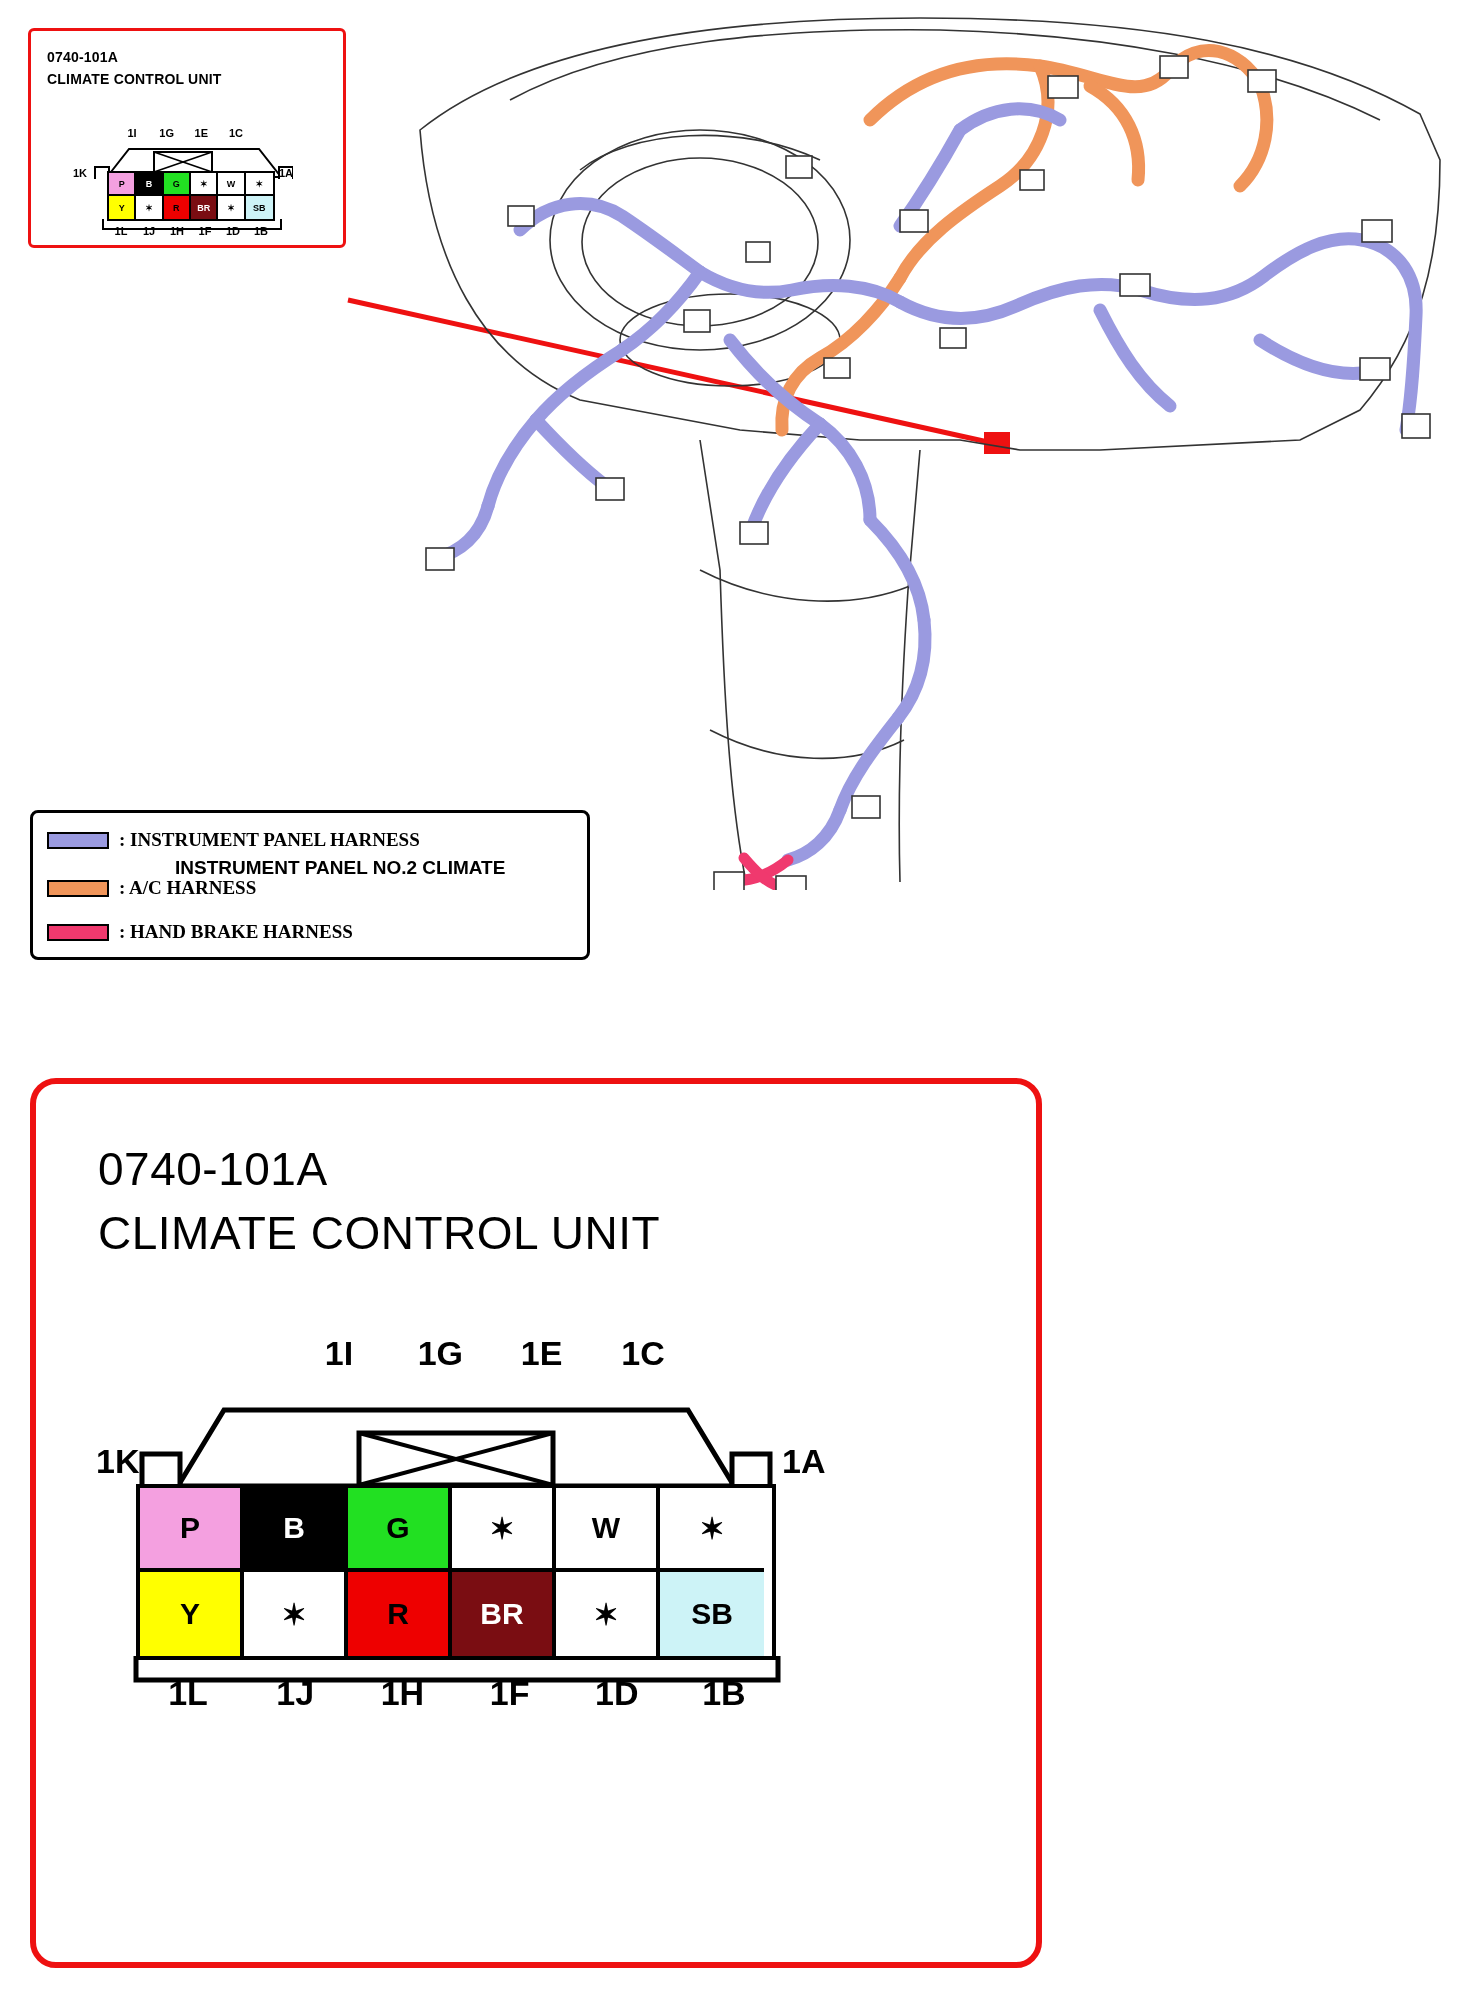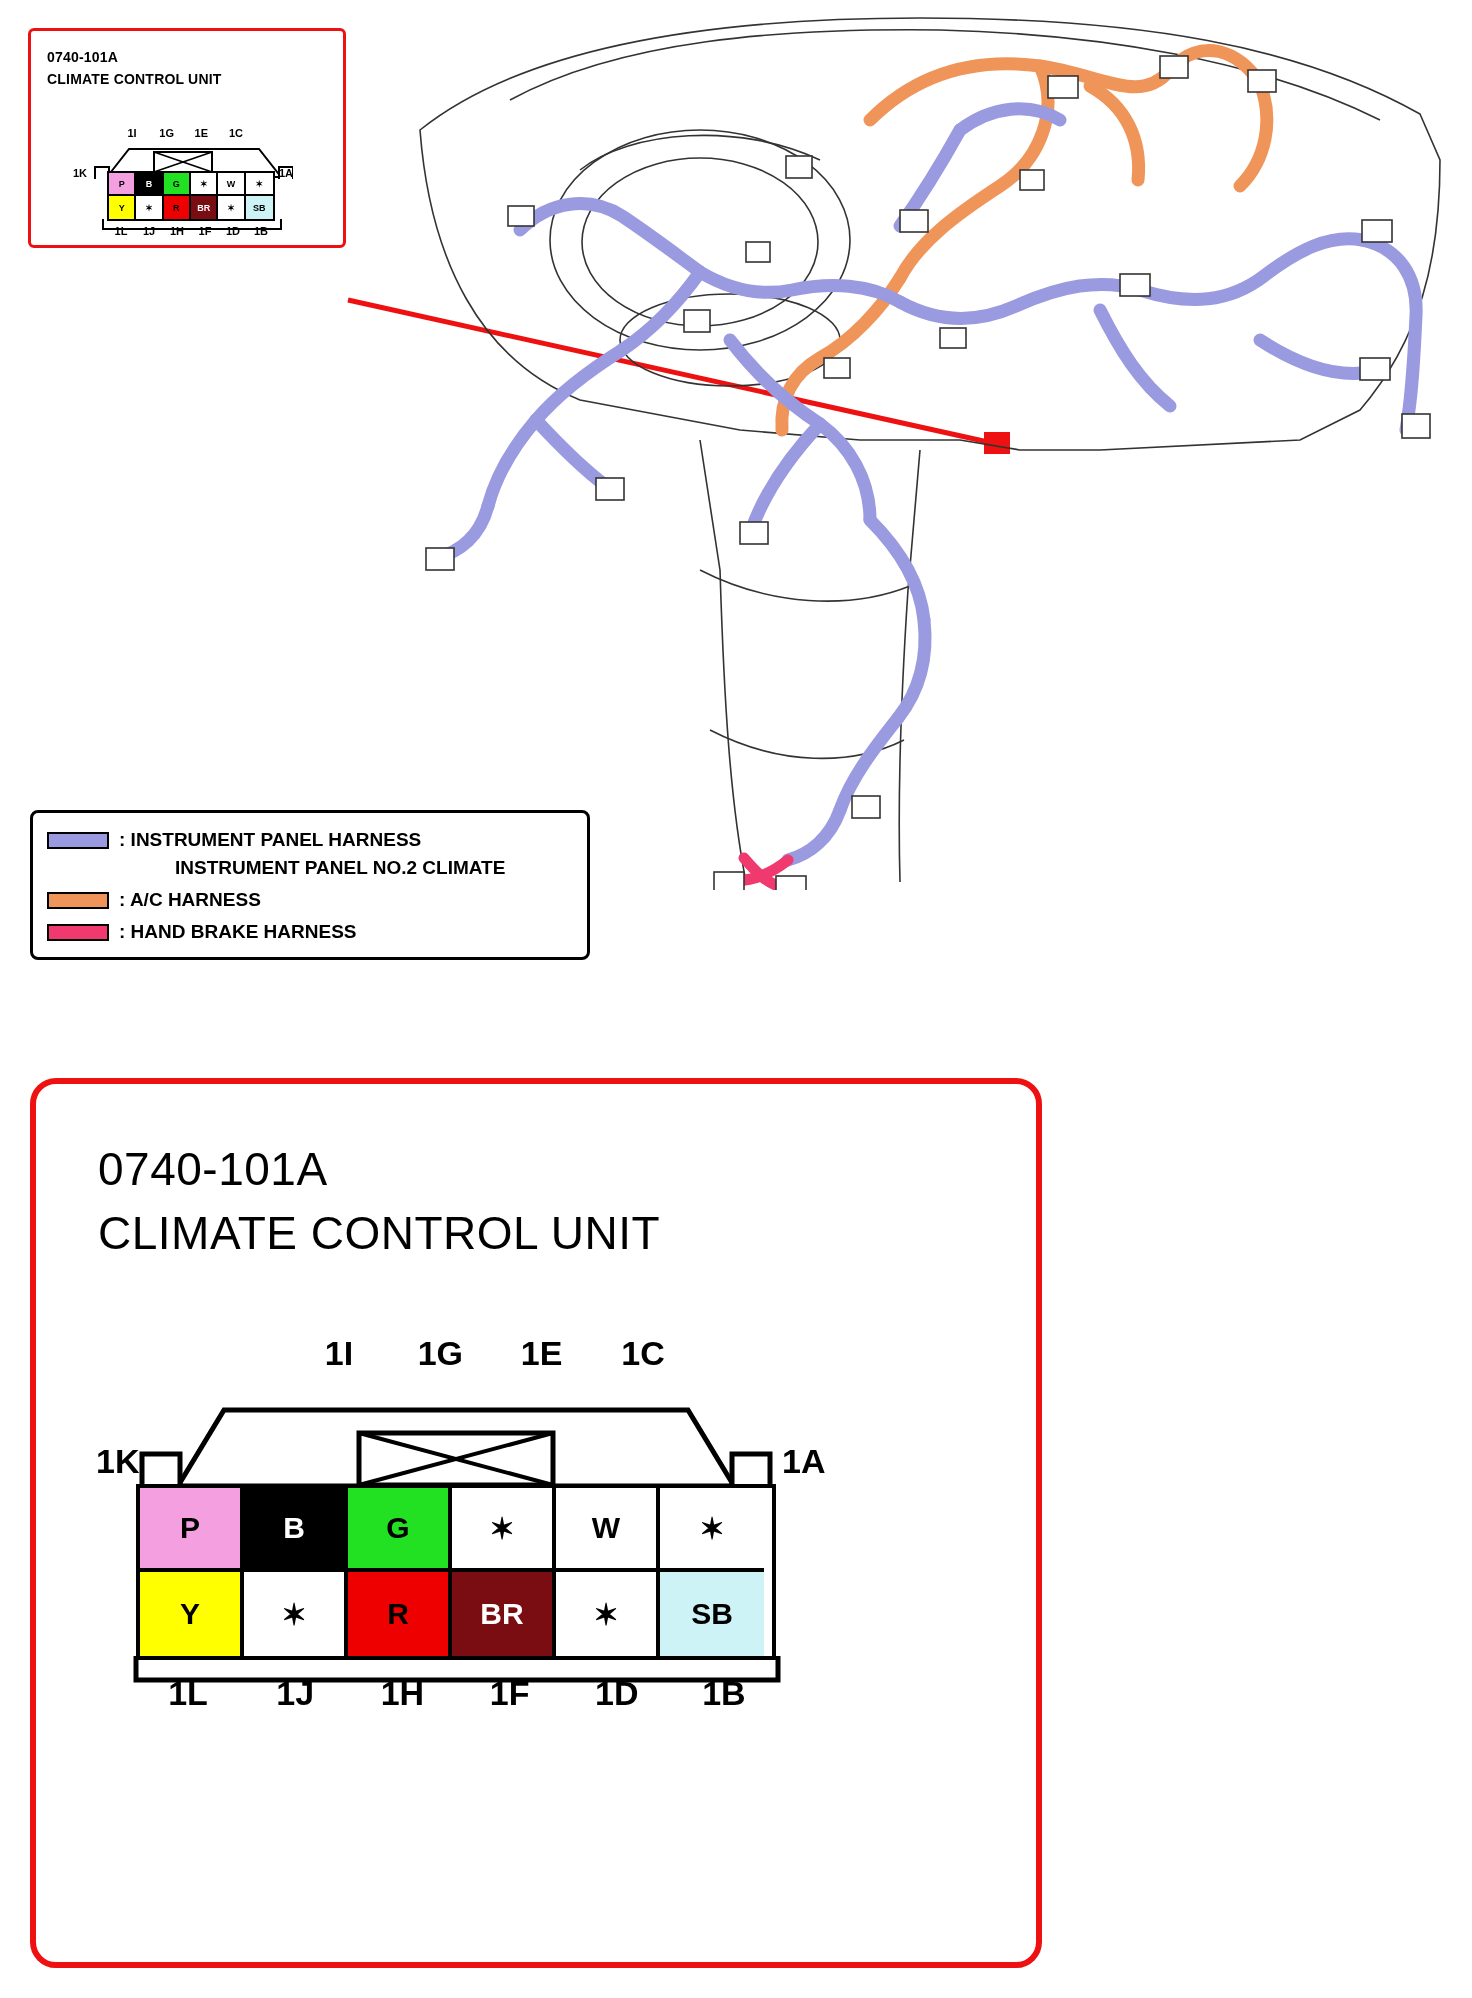--- a/index.html
+++ b/index.html
@@ -129,20 +129,21 @@
     width: 62px;
     height: 17px;
     border: 2px solid #000;
     box-sizing: border-box;
     margin-right: 10px;
   }
   .legend-text {
     font-size: 19px;
     font-weight: bold;
     white-space: nowrap;
+    font-family: Liberation Serif, serif;
   }
   .legend-sub {
     position: absolute;
     left: 142px;
     font-size: 19px;
     font-weight: bold;
     white-space: nowrap;
   }
 
   
@@ -368,21 +369,21 @@
   </div>
 </div>
 
 <div class="legend">
   <div class="legend-row" style="top:16px">
     <div class="legend-swatch" style="background:#9a9ae0"></div>
     <div class="legend-text">: INSTRUMENT PANEL HARNESS</div>
   </div>
   <div class="legend-sub" style="top:44px">INSTRUMENT PANEL NO.2 CLIMATE</div>
 
-  <div class="legend-row" style="top:76px">
+  <div class="legend-row" style="top:64px">
     <div class="legend-swatch" style="background:#f0955a"></div>
     <div class="legend-text">: A/C HARNESS</div>
   </div>
 
   <div class="legend-row" style="top:108px">
     <div class="legend-swatch" style="background:#f0396e"></div>
     <div class="legend-text">: HAND BRAKE HARNESS</div>
   </div>
 </div>
 

